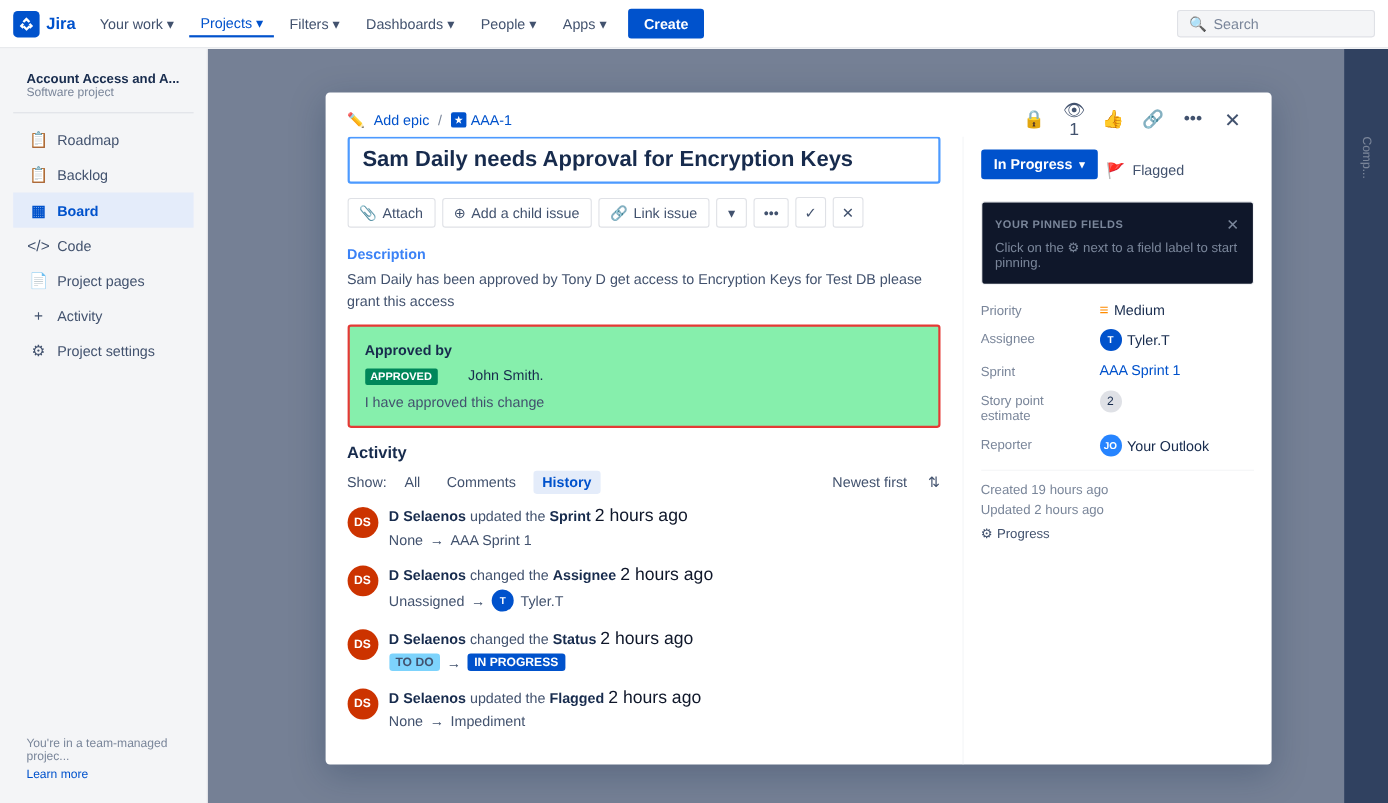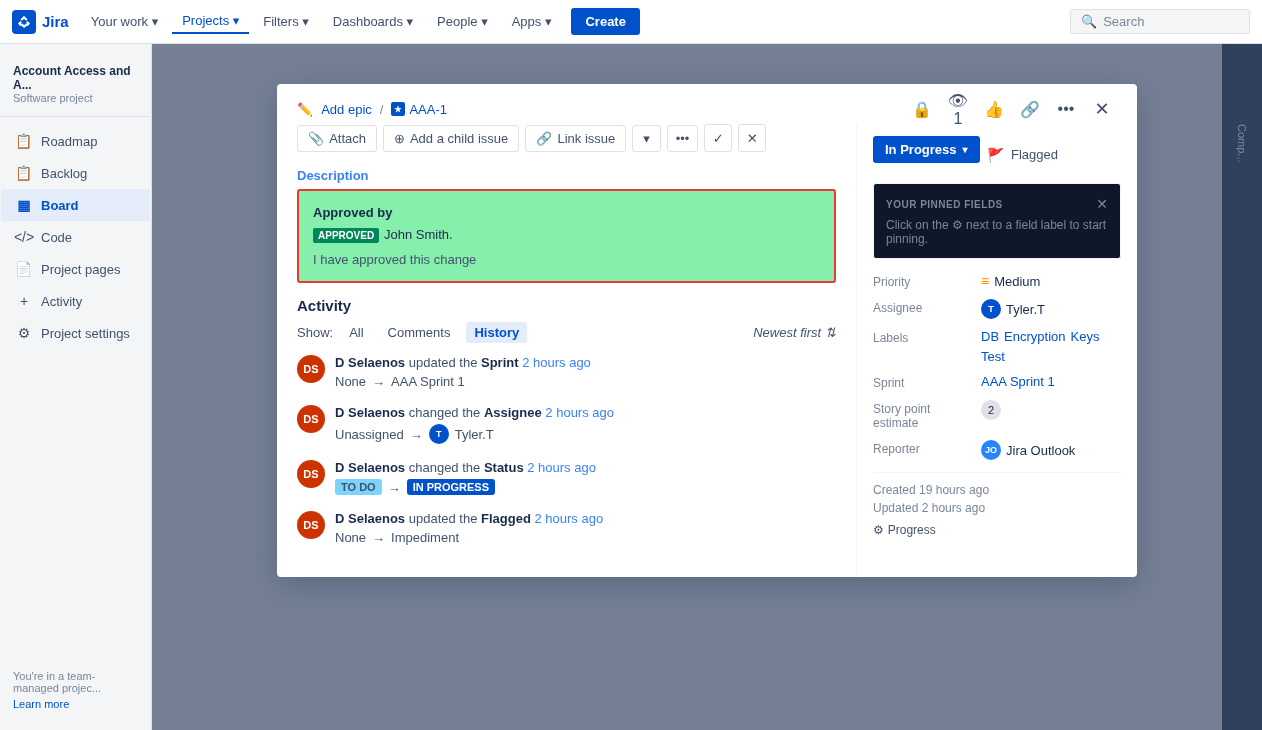--- a/index.html
+++ b/index.html
@@ -12,21 +12,21 @@
     .topnav-logo-text { font-weight: 600; color: #0052cc; font-size: 15px; }
     .nav-item { padding: 4px 10px; font-size: 13px; color: #42526e; cursor: pointer; border-radius: 3px; display: flex; align-items: center; gap: 3px; }
     .nav-item.active { color: #0052cc; border-bottom: 2px solid #0052cc; border-radius: 0; }
     .nav-create { background: #0052cc; color: #fff; padding: 6px 14px; border-radius: 3px; font-size: 13px; font-weight: 600; cursor: pointer; margin-left: 6px; }
     .nav-search { margin-left: auto; background: #f4f5f7; border: 1px solid #dfe1e6; border-radius: 3px; padding: 4px 10px; font-size: 13px; color: #7a869a; width: 180px; display: flex; align-items: center; gap: 6px; }
 
     
     .layout { display: flex; padding-top: 44px; height: 730px; }
 
     
-    .sidebar { width: 152px; background: #f4f5f7; border-right: 1px solid #dfe1e6; display: flex; flex-direction: column; padding: 12px 1px; flex-shrink: 0; }
+    .sidebar { width: 189px; background: #f4f5f7; border-right: 1px solid #dfe1e6; display: flex; flex-direction: column; padding: 12px 12px; flex-shrink: 0; }
     .sidebar-project { padding: 8px 12px 12px; border-bottom: 1px solid #dfe1e6; margin-bottom: 8px; }
     .sidebar-project-name { font-size: 12px; font-weight: 600; color: #172b4d; }
     .sidebar-project-sub { font-size: 11px; color: #7a869a; }
     .sidebar-item { display: flex; align-items: center; gap: 8px; padding: 7px 14px; font-size: 13px; color: #42526e; cursor: pointer; border-radius: 0; }
     .sidebar-item.active { background: #e4ecfa; color: #0052cc; font-weight: 600; }
     .sidebar-icon { width: 18px; height: 18px; display: flex; align-items: center; justify-content: center; font-size: 14px; flex-shrink: 0; }
 
     
     .main-content { flex: 1; background: #f4f5f7; position: relative; overflow: hidden; }
 
@@ -59,40 +59,40 @@
     .toolbar-check { width: 28px; height: 28px; display: flex; align-items: center; justify-content: center; background: none; border: 1px solid #dfe1e6; border-radius: 3px; cursor: pointer; color: #42526e; }
     .toolbar-x { width: 28px; height: 28px; display: flex; align-items: center; justify-content: center; background: none; border: 1px solid #dfe1e6; border-radius: 3px; cursor: pointer; color: #42526e; }
 
     
     .section-label { font-size: 13px; font-weight: 600; color: #3b82f6; margin-bottom: 6px; }
     .description-text { font-size: 13px; color: #42526e; margin-bottom: 12px; line-height: 1.5; }
 
     
     .approved-box { border: 2px solid #e53935; border-radius: 3px; padding: 14px; margin-bottom: 14px; background: #86efac; }
     .approved-header { font-size: 13px; font-weight: 600; color: #172b4d; margin-bottom: 6px; }
-    .approved-badge { background: #00875a; color: #fff; font-size: 10px; font-weight: 700; padding: 2px 5px; border-radius: 2px; margin-right: 1px; text-transform: uppercase; }
+    .approved-badge { background: #00875a; color: #fff; font-size: 10px; font-weight: 700; padding: 2px 5px; border-radius: 2px; margin-right: 24px; text-transform: uppercase; }
     .approved-name { font-size: 13px; color: #172b4d; }
     .approved-comment { font-size: 13px; color: #42526e; margin-top: 10px; }
 
     
     .activity-section { margin-top: 8px; }
     .activity-title { font-size: 15px; font-weight: 600; color: #172b4d; margin-bottom: 8px; }
     .activity-filters { display: flex; align-items: center; gap: 8px; margin-bottom: 12px; font-size: 13px; }
     .activity-show { color: #42526e; }
     .activity-filter-btn { padding: 3px 8px; border-radius: 3px; cursor: pointer; font-size: 13px; color: #42526e; background: none; border: none; }
     .activity-filter-btn.active { background: #e4ecfa; color: #0052cc; font-weight: 600; }
-    .activity-sort { margin-left: auto; font-size: 13px; color: #42526e; display: flex; align-items: center; gap: 4px; cursor: pointer; font-style: italic; }
+    .activity-sort { margin-left: auto; font-size: 13px; color: #42526e; display: flex; align-items: center; gap: 19px; cursor: pointer; }
 
     
     .activity-item { display: flex; gap: 10px; margin-bottom: 16px; }
     .activity-avatar { width: 28px; height: 28px; border-radius: 50%; background: #cc3300; color: #fff; font-size: 11px; font-weight: 700; display: flex; align-items: center; justify-content: center; flex-shrink: 0; }
     .activity-content { flex: 1; }
     .activity-meta { font-size: 13px; color: #42526e; margin-bottom: 4px; }
     .activity-meta strong { color: #172b4d; }
-    .activity-time { color: #3b82f6; font-size: 13px; text-align: right; }
+    .activity-time { color: #0f172a; font-size: 16px; text-align: right; }
     .activity-detail { font-size: 13px; color: #42526e; display: flex; align-items: center; gap: 6px; }
     .arrow { color: #42526e; }
     .status-badge { padding: 2px 6px; border-radius: 3px; font-size: 11px; font-weight: 700; text-transform: uppercase; }
     .status-todo { background: #7dd3fc; color: #42526e; }
     .status-inprogress { background: #0052cc; color: #fff; }
 
     
     .status-btn { background: #0052cc; color: #fff; border: none; border-radius: 3px; padding: 6px 12px; font-size: 13px; font-weight: 600; cursor: pointer; display: flex; align-items: center; gap: 6px; margin-bottom: 10px; }
     .flagged-row { display: flex; align-items: center; gap: 6px; font-size: 13px; color: #42526e; }
     .flag-icon { color: #e85916; font-size: 14px; }
@@ -220,20 +220,21 @@
             <button class="modal-action-btn">👍</button>
             <button class="modal-action-btn">🔗</button>
             <button class="modal-action-btn">•••</button>
             <button class="modal-action-btn modal-close">✕</button>
           </div>
         </div>
 
         <div class="modal-body">
 
           <div class="modal-left">
+            <input class="issue-title-input" type="text" value="Sam Daily needs Approval for Encryption Keys" style="">
 
             
             <div class="issue-toolbar">
               <button class="toolbar-btn">
                 <span>📎</span>
                 <span>Attach</span>
               </button>
               <button class="toolbar-btn">
                 <span>⊕</span>
                 <span>Add a child issue</span>
@@ -243,20 +244,21 @@
                 <span>Link issue</span>
               </button>
               <button class="toolbar-btn">▾</button>
               <button class="toolbar-btn toolbar-btn-more">•••</button>
               <button class="toolbar-check">✓</button>
               <button class="toolbar-x">✕</button>
             </div>
 
             
             <div class="section-label">Description</div>
+            <div class="description-text">Sam Daily has been approved by Tony D  get access to Encryption Keys for Test DB please grant this access</div>
 
             
             <div class="approved-box">
               <div class="approved-header">Approved by</div>
               <div>
                 <span class="approved-badge">APPROVED</span>
                 <span class="approved-name">John Smith.</span>
               </div>
               <div class="approved-comment">I have approved this change</div>
             </div>
@@ -365,49 +367,40 @@
             </div>
 
             <div class="field-row">
               <div class="field-label">Assignee</div>
               <div class="field-value">
                 <div class="assignee-avatar">T</div>
                 <span>Tyler.T</span>
               </div>
             </div>
 
-            <div class="field-row">
-              <div class="field-label">Labels</div>
-              <div class="field-value">
-                <a href="#">DB</a>
-                <a href="#">Encryption</a>
-                <a href="#">Keys</a>
-                <a href="#">Test</a>
-              </div>
-            </div>
 
             <div class="field-row">
               <div class="field-label">Sprint</div>
               <div class="field-value">
                 <a href="#" class="sprint-link">AAA Sprint 1</a>
               </div>
             </div>
 
             <div class="field-row">
               <div class="field-label">Story point estimate</div>
               <div class="field-value">
                 <div class="story-badge">2</div>
               </div>
             </div>
 
             <div class="field-row">
               <div class="field-label">Reporter</div>
               <div class="field-value">
                 <div class="reporter-avatar">JO</div>
-                <span>Jira Outlook</span>
+                <span>Your Outlook</span>
               </div>
             </div>
 
             <div style="margin-top:12px; border-top:1px solid #f4f5f7; padding-top:10px;">
               <div class="created-info">Created 19 hours ago</div>
               <div class="created-info">Updated 2 hours ago</div>
               <div class="configure-row">
                 <button class="configure-btn">
                   <span>⚙</span>
                   <span>Progress</span>

